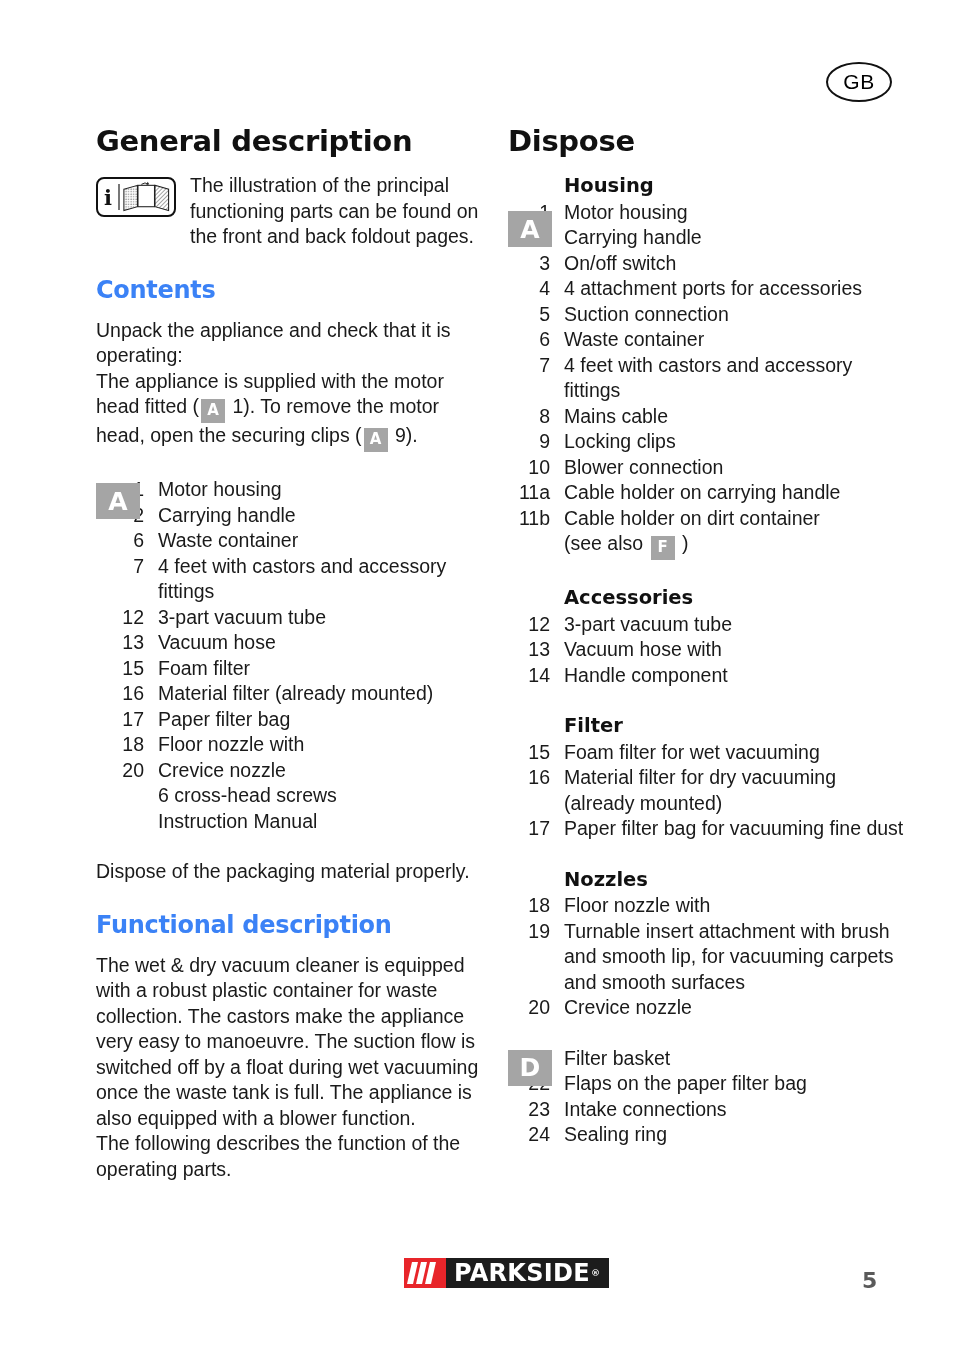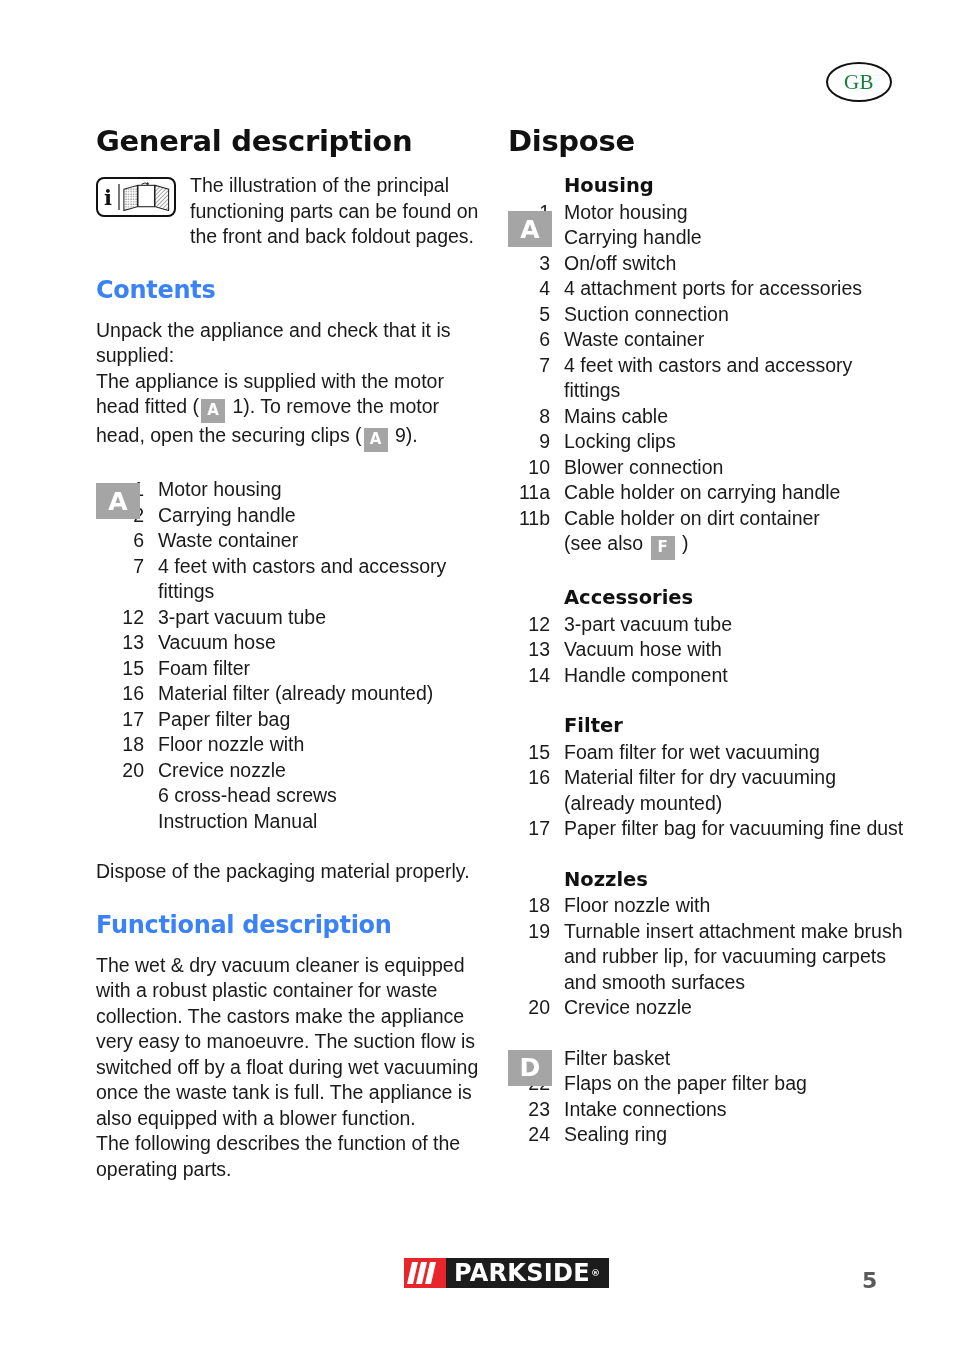--- a/index.html
+++ b/index.html
@@ -33,22 +33,22 @@
     box-sizing: border-box;
   }
   .gb-badge .gb-text {
     position: absolute;
     inset: 0;
     display: flex;
     align-items: center;
     justify-content: center;
     font-size: 21px;
     letter-spacing: 0.5px;
-    color: #15803d;
-    font-family: Liberation Serif, serif;
+    color: #000000;
+    font-family: Liberation Sans, sans-serif;
   }
 
   
   .col {
     position: absolute;
     top: 124px;
   }
   .col-left  { left: 96px;  width: 390px; }
   .col-right { left: 508px; width: 400px; }
 
@@ -260,21 +260,21 @@
             <path d="M28.5,1.4 l1.6,2.6 l-3,0.4 Z" fill="#222"></path>
           </svg>
         </div>
       </div>
       <p class="body info-text">The illustration of the principal functioning parts can be found on the front and back foldout pages.</p>
     </div>
 
     <h2 class="sub-title">Contents</h2>
 
     <p class="body">Unpack the appliance and check that it is</p>
-    <p class="body">supplied:</p>
+    <p class="body">operating:</p>
     <p class="body"><span>The appliance is supplied with the motor head fitted (</span><span class="ref-badge ref-inline">A</span><span> 1). To remove the motor head, open the securing clips (</span><span class="ref-badge ref-inline">A</span><span> 9).</span></p>
 
     <div class="gap-md"></div>
 
     <div class="num-list" style="position:relative;">
       <span class="ref-badge ref-block" style="left:0px; top:6px;">A</span>
       <div class="list-indent">
         <div class="num-item">
             <span class="num">1</span>
             <span class="txt">Motor housing</span>
@@ -448,21 +448,21 @@
       <div class="group-head-row">
         <span class="num"></span>
         <h3 class="group-title txt">Nozzles</h3>
       </div>
       <div class="num-item">
           <span class="num">18</span>
           <span class="txt">Floor nozzle with</span>
         </div>
       <div class="num-item">
           <span class="num">19</span>
-          <span class="txt">Turnable insert attachment make brush and rubber lip, for vacuuming carpets and smooth surfaces</span>
+          <span class="txt">Turnable insert attachment with brush and smooth lip, for vacuuming carpets and smooth surfaces</span>
         </div>
       <div class="num-item">
           <span class="num">20</span>
           <span class="txt">Crevice nozzle</span>
         </div>
     </div>
 
     <div class="gap-md"></div>
 
     <div class="num-list" style="position:relative;">

